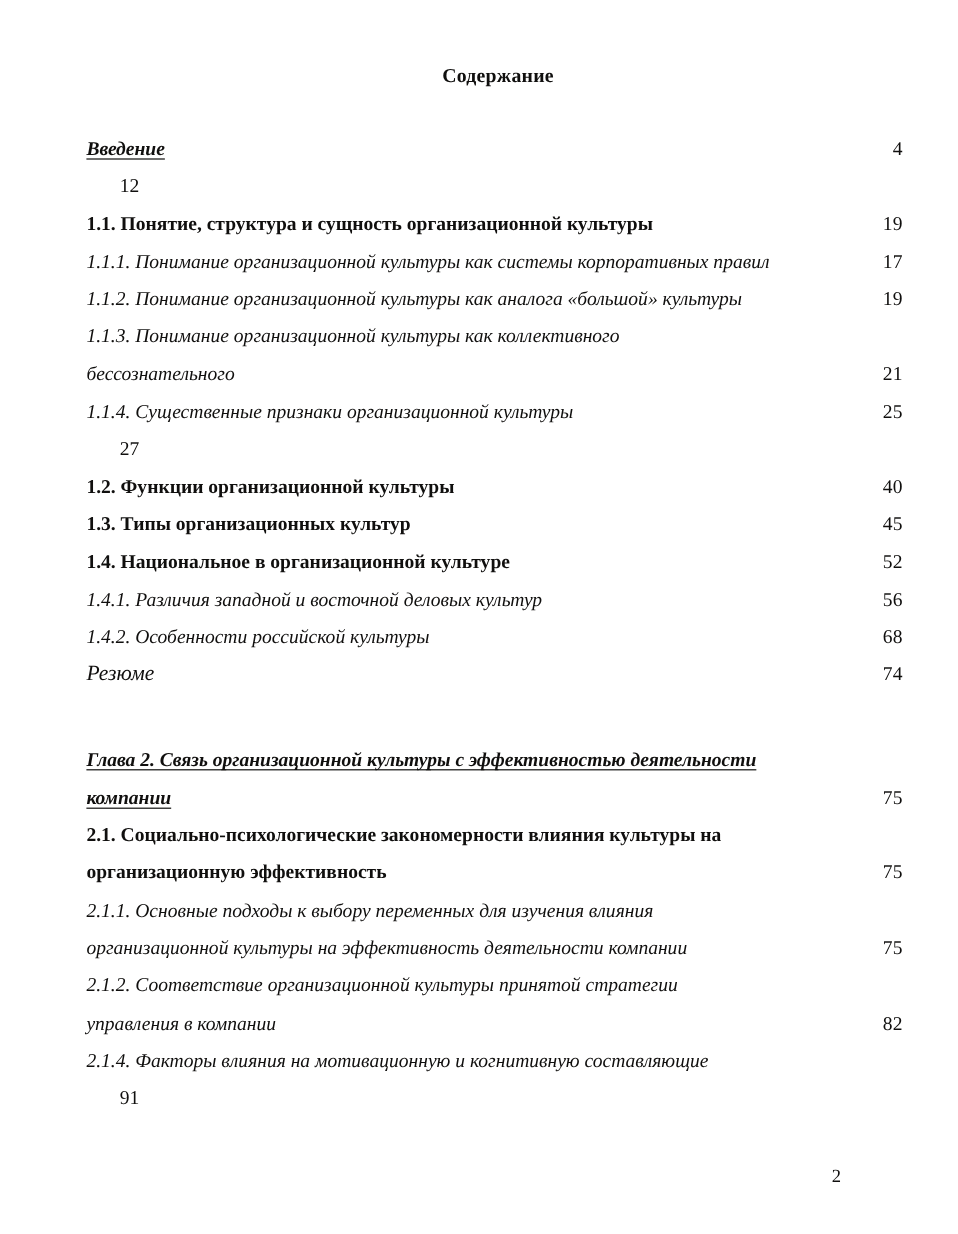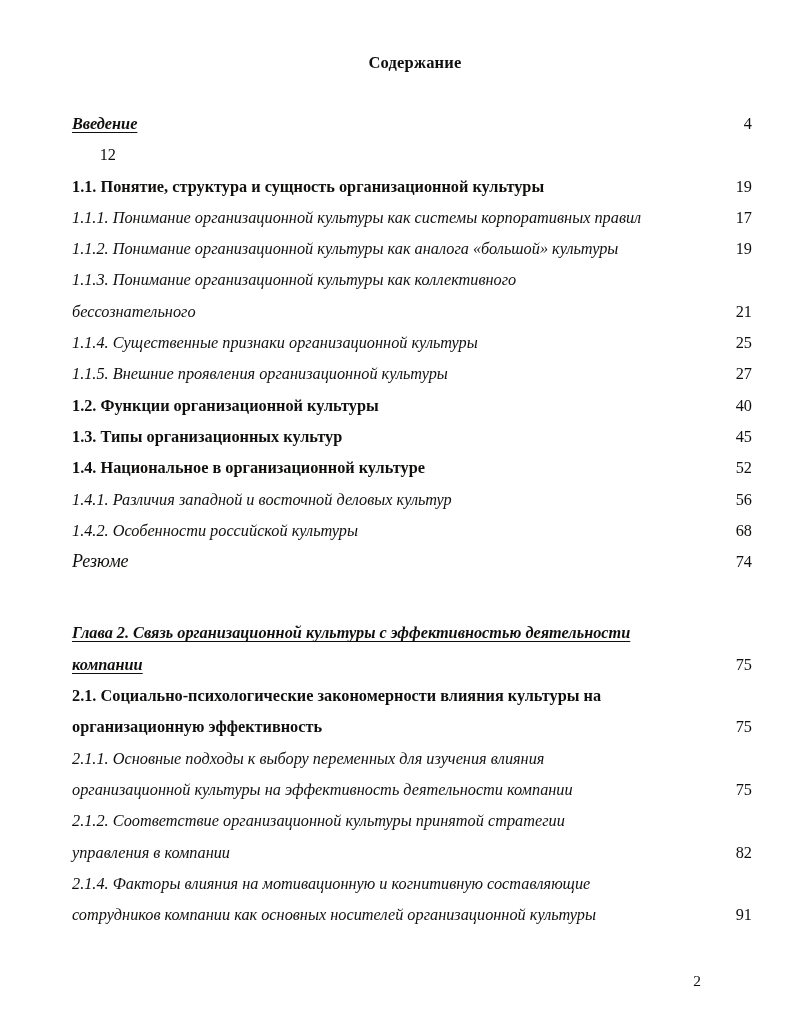--- a/index.html
+++ b/index.html
@@ -128,21 +128,20 @@
       </div>
       <div class="toc-row lvl-sub">
         <span class="entry-text">бессознательного</span>
         <span class="entry-page">21</span>
       </div>
       <div class="toc-row lvl-sub">
         <span class="entry-text">1.1.4. Существенные признаки организационной культуры</span>
         <span class="entry-page">25</span>
       </div>
       <div class="toc-row lvl-sub">
-        <span class="entry-text">1.1.5. Внешние проявления организационной культуры</span>
         <span class="entry-page">27</span>
       </div>
       <div class="toc-row lvl-section">
         <span class="entry-text">1.2. Функции организационной культуры</span>
         <span class="entry-page">40</span>
       </div>
       <div class="toc-row lvl-section">
         <span class="entry-text">1.3. Типы организационных культур</span>
         <span class="entry-page">45</span>
       </div>
@@ -193,21 +192,20 @@
       </div>
       <div class="toc-row lvl-sub">
         <span class="entry-text">управления в компании</span>
         <span class="entry-page">82</span>
       </div>
       <div class="toc-row lvl-sub">
         <span class="entry-text">2.1.4. Факторы влияния на мотивационную и когнитивную составляющие</span>
         <span class="entry-page"></span>
       </div>
       <div class="toc-row lvl-sub">
-        <span class="entry-text">сотрудников компании как основных носителей организационной культуры</span>
         <span class="entry-page">91</span>
       </div>
     </div>
 
   <div class="folio">
     <span>2</span>
   </div>
 
 </div>
 

